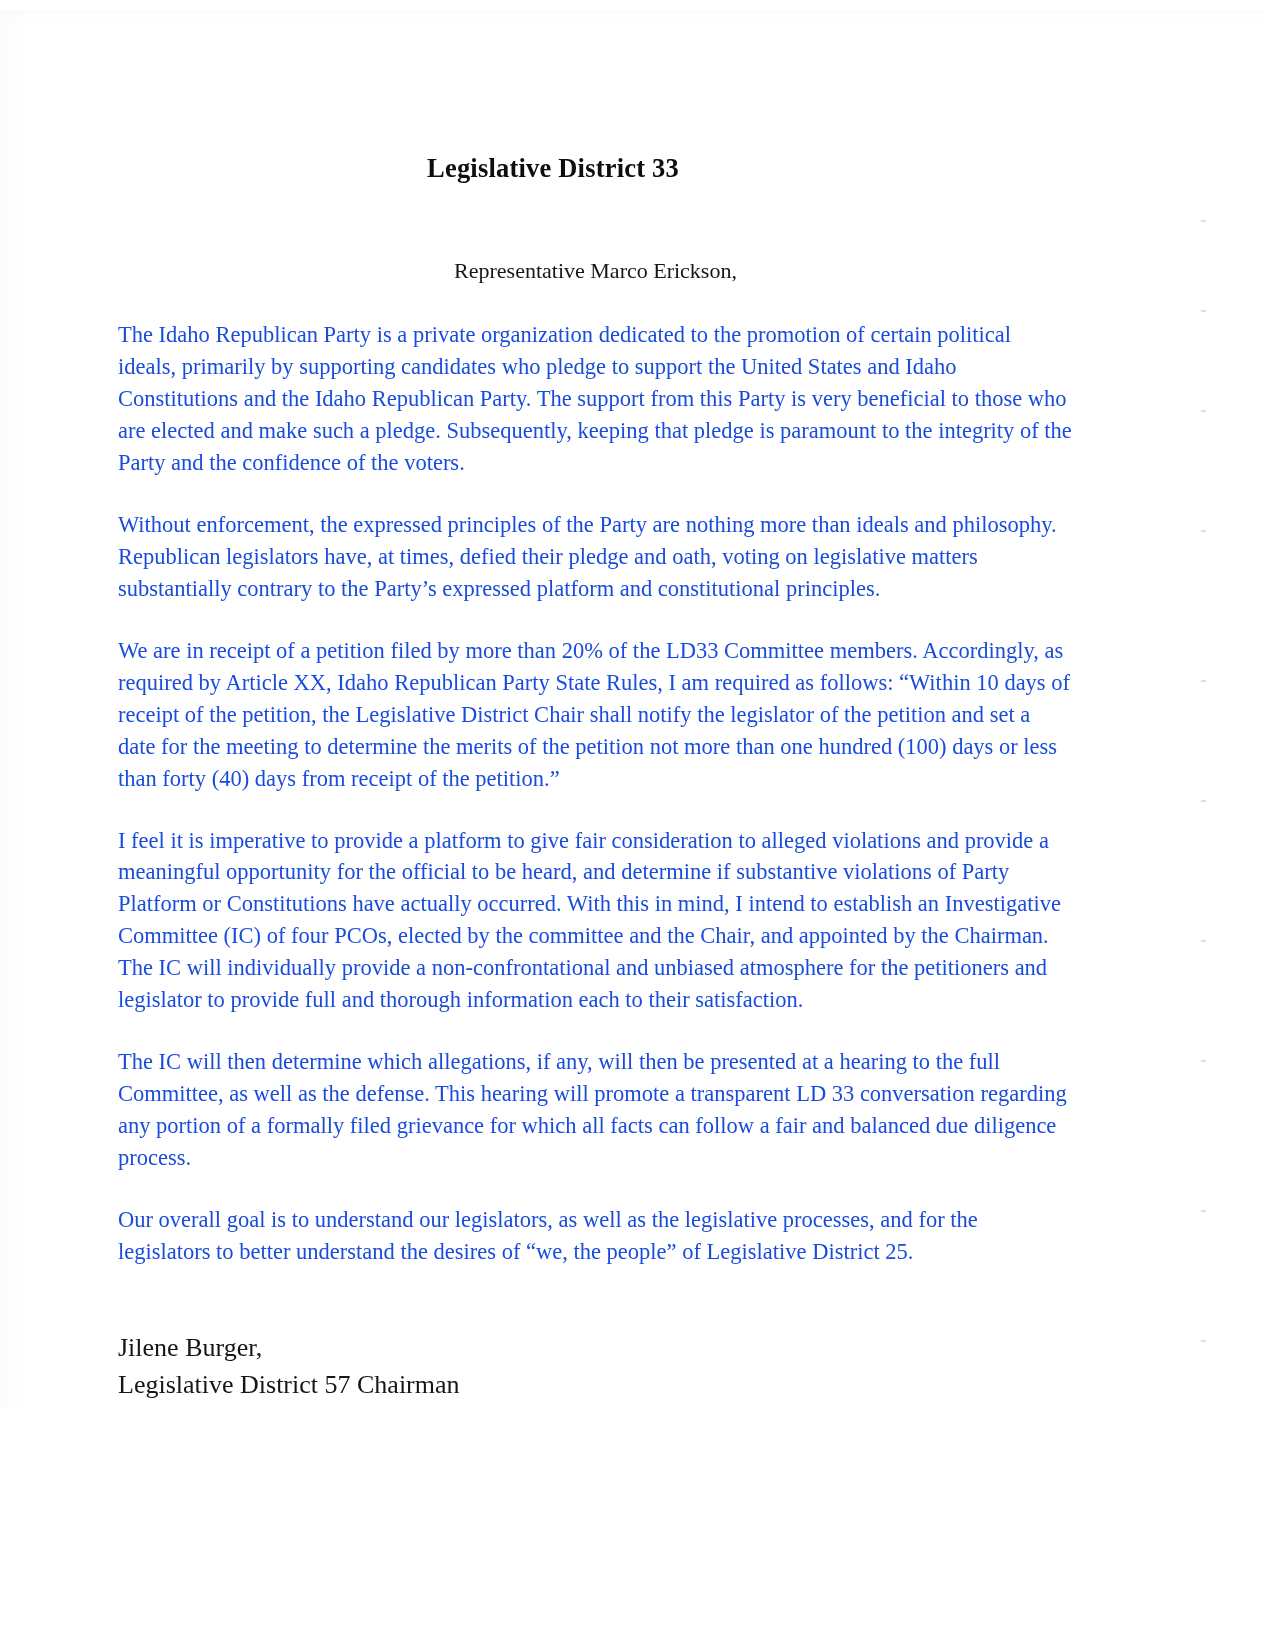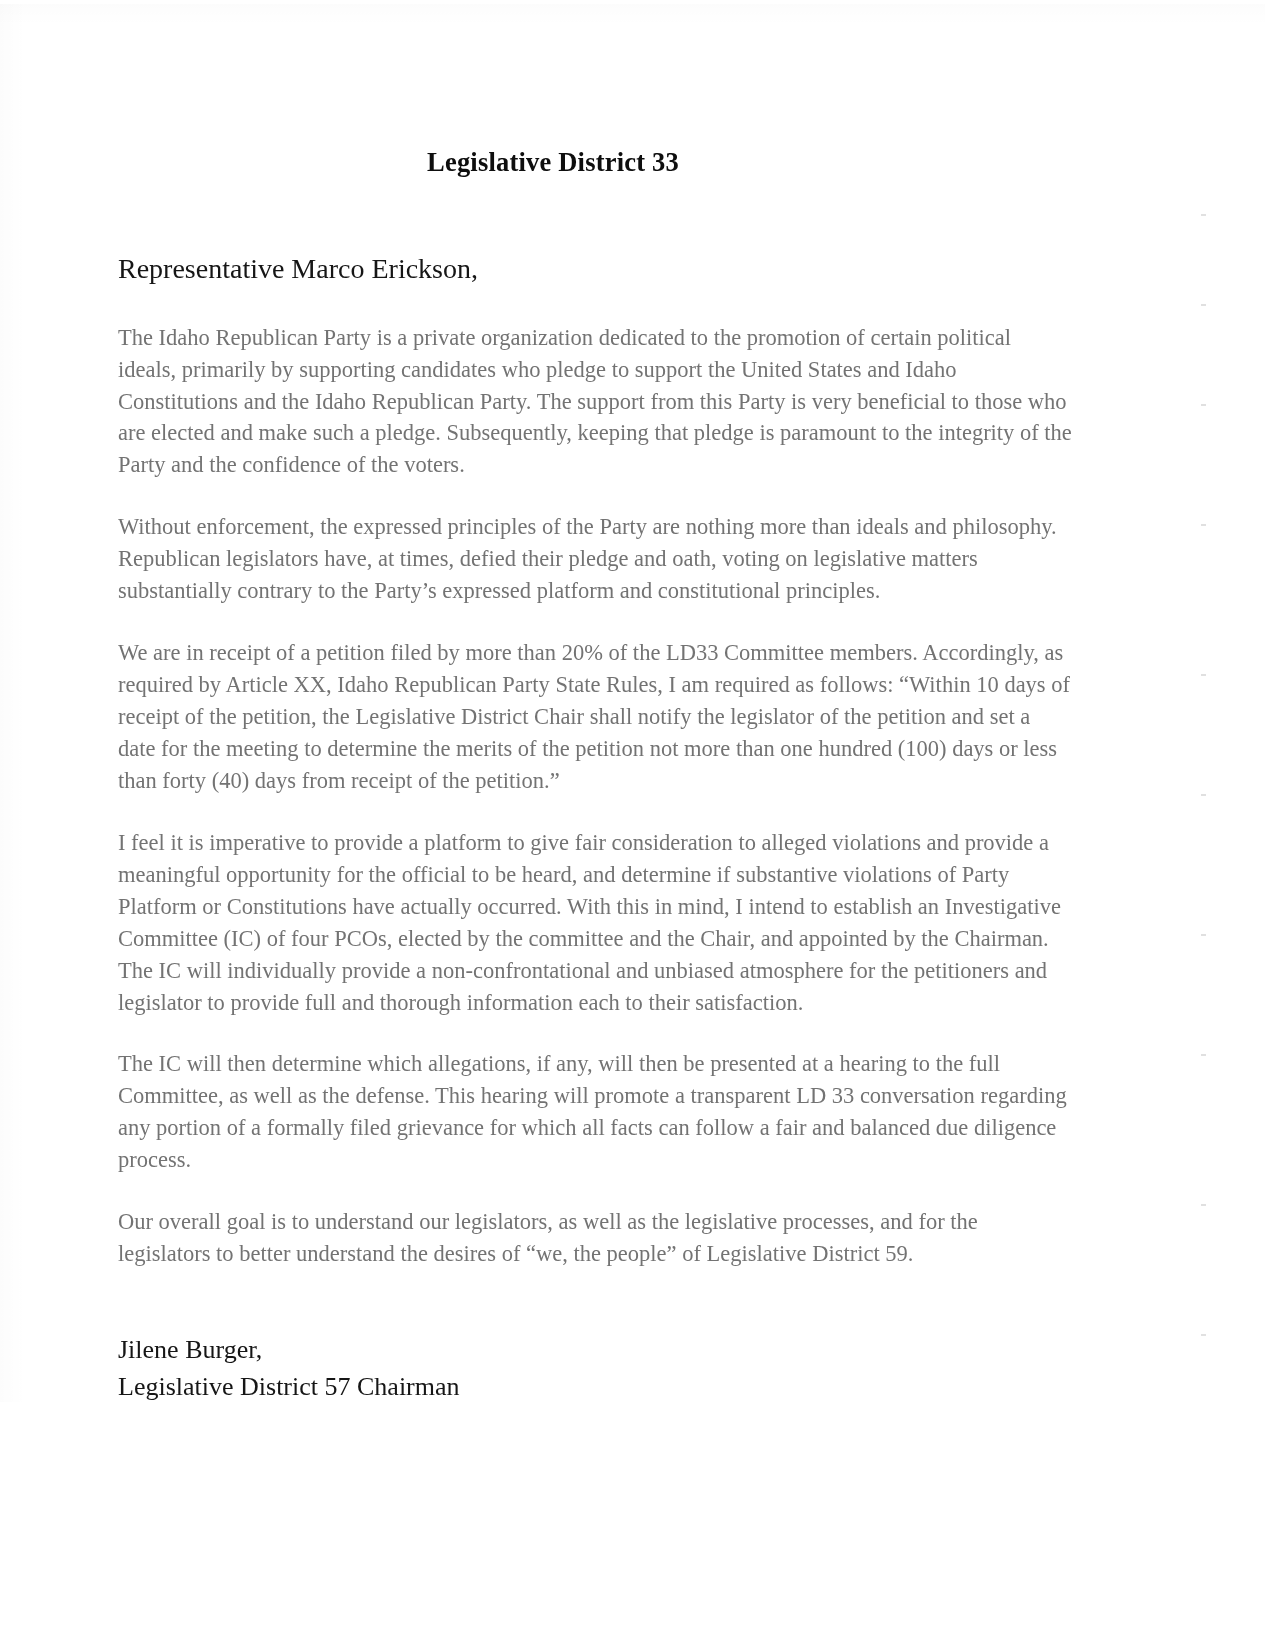--- a/index.html
+++ b/index.html
@@ -9,21 +9,21 @@
     background: #ffffff;
   }
   body {
     font-family: "Liberation Serif", "DejaVu Serif", serif;
     color: #1a1a1a;
   }
   .page {
     position: relative;
     width: 1265px;
     height: 1398px;
-    margin: 4px auto;
+    margin: 10px auto;
     background: #ffffff;
     box-sizing: border-box;
     overflow: hidden;
   }
   
   .scan-noise {
     position: absolute;
     inset: 0;
     pointer-events: none;
     background:
@@ -57,30 +57,31 @@
     text-align: center;
     font-weight: bold;
     font-size: 26.5px;
     letter-spacing: 0.2px;
     margin: 0;
     padding-top: 143px;
     padding-right: 85px;
     color: #121212;
   }
   .salutation {
-    font-size: 28px;
+    font-size: 22px;
     margin-top: 72px;
     line-height: 1.38;
+    text-align: center;
   }
   p.body-par {
     font-size: 22.5px;
     line-height: 1.42;
     margin: 30px 0 0 0;
     text-align: left;
-    color: #737373;
+    color: #1d4ed8;
   }
   p.body-par.first-par {
     margin-top: 33px;
   }
   .u {
     text-underline-offset: 2px;
   }
   .sig-block {
     font-size: 26px;
     line-height: 1.42;
@@ -125,21 +126,21 @@
 
     <p class="body-par">Without enforcement, the expressed principles of the Party are nothing more than ideals and philosophy.  Republican legislators have, at times, defied their pledge and oath, voting on legislative matters substantially contrary to the Party’s expressed platform and constitutional principles.</p>
 
     <p class="body-par">We are in receipt of a petition filed by more than 20% of the LD33 Committee members.  Accordingly, as required by Article XX, Idaho Republican Party State Rules, I am required as follows: “Within 10 days of receipt of the petition, the Legislative District Chair shall notify the legislator of the petition and set a date for the meeting to determine the merits of the petition not more than one hundred (100) days or less than forty (40) days from receipt of the petition.”</p>
 
     <p class="body-par"><span class="u">I feel it is imperative to provide a platform to give fair consideration</span><span> to alleged violations and </span><span class="u">provide a meaningful opportunity for the official to be heard</span><span>, and determine if substantive violations of Party Platform or Constitutions have actually occurred. With this in mind, I intend to establish an Investigative Committee (IC) of four PCOs, elected by the committee and the Chair, and appointed by the Chairman.  The IC will individually provide a non-confrontational and unbiased atmosphere for the petitioners and legislator to provide full and thorough information each to their satisfaction.</span></p>
 
     <p class="body-par">The IC will then determine which allegations, if any, will then be presented at a hearing to the full Committee, as well as the defense.  This hearing will promote a transparent LD 33 conversation regarding any portion of a formally filed grievance for which all facts can follow a fair and balanced due diligence process.</p>
 
 
-    <p class="body-par">Our overall goal is to understand our legislators, as well as the legislative processes, and for the legislators to better understand the desires of “we, the people” of Legislative District 59.</p>
+    <p class="body-par">Our overall goal is to understand our legislators, as well as the legislative processes, and for the legislators to better understand the desires of “we, the people” of Legislative District 25.</p>
 
 
     <div class="sig-block">
       <span class="sig-line">Jilene Burger,</span>
       <span class="sig-line">Legislative District 57 Chairman</span>
     </div>
 
     <div class="contact-block">
       <span class="contact-line">queenjilenepco@gmail.com</span>
     </div>

